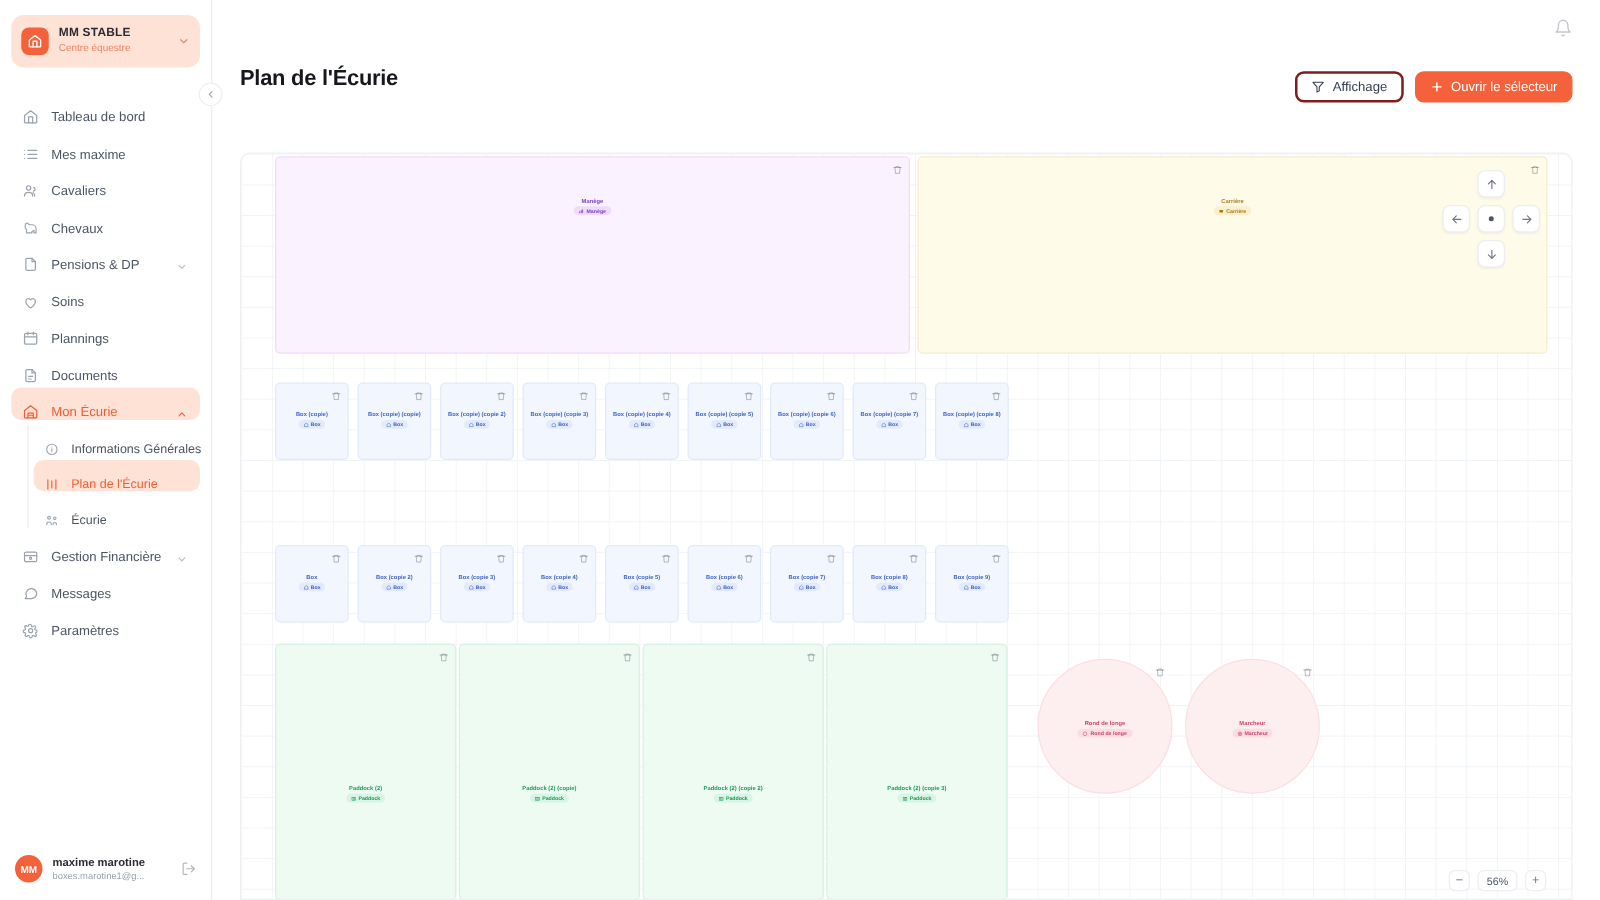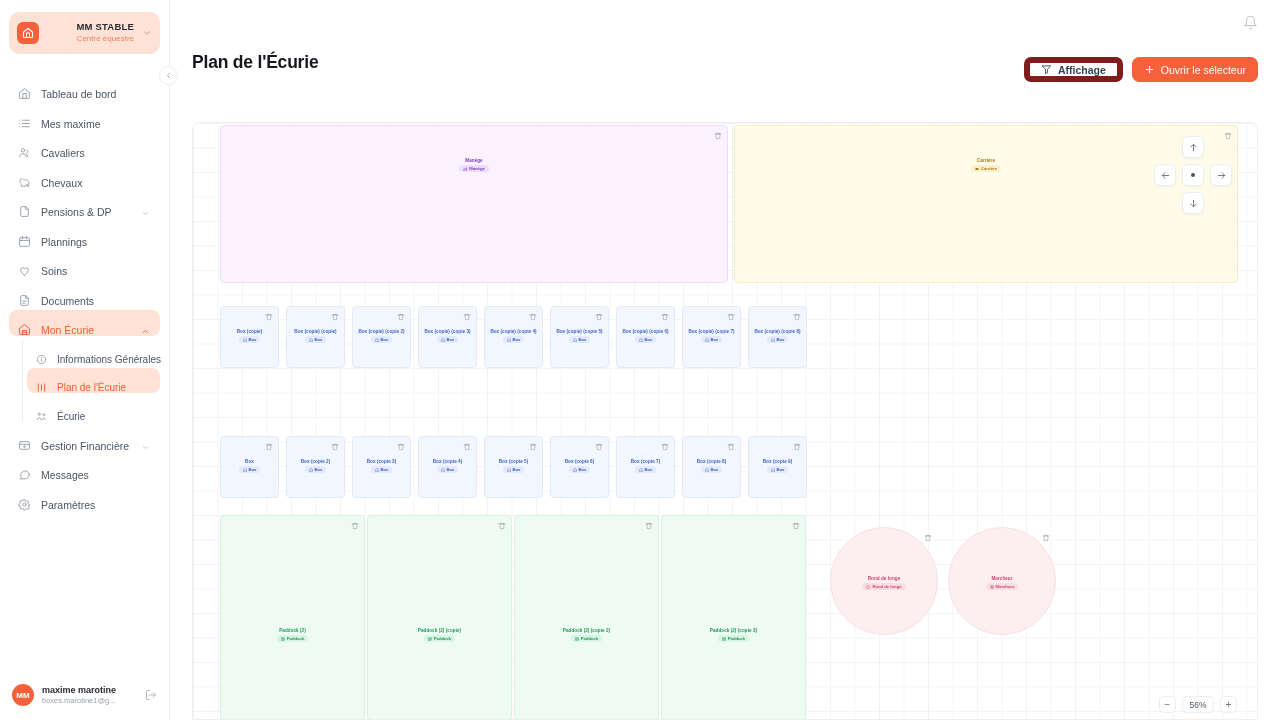--- a/index.html
+++ b/index.html
@@ -13,21 +13,21 @@
   .app { display: flex; width: 1280px; height: 720px; position: relative; }
 
   
   .sidebar {
     width: 170px; height: 720px; background: #ffffff;
     border-right: 1px solid #ececf1; position: relative;
     display: flex; flex-direction: column; flex: 0 0 170px;
   }
   .org-card {
     margin: 12px 9px 0 9px; background: #ffe2d6; border-radius: 10px;
-    display: flex; align-items: center; padding: 8px 8px; gap: 8px; height: 42px; text-align: right;
+    display: flex; align-items: center; padding: 8px 8px; gap: 8px; height: 42px;
   }
   .org-logo {
     width: 22px; height: 22px; border-radius: 6px; background: #f4613b;
     display: flex; align-items: center; justify-content: center; flex: 0 0 22px;
   }
   .org-text { flex: 1; min-width: 0; line-height: 1.15; }
   .org-name { font-size: 9.5px; font-weight: bold; color: #2b2b33; letter-spacing: .2px; }
   .org-sub { font-size: 8px; color: #e98465; margin-top: 1px; }
   .org-caret { color: #d99077; flex: 0 0 10px; }
 
@@ -74,21 +74,21 @@
 
   .page-head { padding: 8px 22px 0 22px; display: flex; align-items: flex-start; }
   .head-left { flex: 1; }
   .page-title { font-size: 17.5px; font-weight: bold; color: #16181d; letter-spacing: -.2px; }
   .page-sub { font-size: 10.5px; color: #6b7280; margin-top: 7px; }
   .head-actions { display: flex; gap: 9px; align-items: center; padding-top: 5px; }
   .btn {
     height: 25px; border-radius: 7px; display: inline-flex; align-items: center;
     gap: 6px; padding: 0 11px; font-size: 10.5px; cursor: pointer; white-space: nowrap;
   }
-  .btn-ghost { background: #fff; border: 6px solid #7f1d1d; color: #374151; font-weight: bold; }
+  .btn-ghost { background: #fff; border: 2px solid #7f1d1d; color: #374151; }
   .btn-primary { background: #f4613b; border: 1px solid #f4613b; color: #fff; }
 
   
   .canvas-wrap {
     position: absolute; left: 22px; right: 22px; top: 122px; bottom: 0;
     border: 1px solid #edeff2; border-top-left-radius: 8px; border-top-right-radius: 8px;
     background: #ffffff; overflow: hidden;
   }
   .grid {
     position: absolute; inset: 0;
@@ -242,34 +242,34 @@
         <span class="caret">
             <svg width="9" height="9" viewBox="0 0 24 24" fill="none" stroke="currentColor" stroke-width="2.4" stroke-linecap="round" stroke-linejoin="round">
               <path d="M6 9l6 6 6-6"></path>
             </svg>
           </span>
       </div>
 
       <div class="nav-item">
         <span class="ic">
             <svg width="13" height="13" viewBox="0 0 24 24" fill="none" stroke="currentColor" stroke-width="1.8" stroke-linecap="round" stroke-linejoin="round">
+              <path d="M12 21s-7-4.5-7-9.5A3.8 3.8 0 0 1 12 9a3.8 3.8 0 0 1 7 2.5C19 16.5 12 21 12 21z"></path>
+            </svg>
+          </span>
+        <span class="lbl">Soins</span>
+      </div>
+
+      <div class="nav-item">
+        <span class="ic">
+            <svg width="13" height="13" viewBox="0 0 24 24" fill="none" stroke="currentColor" stroke-width="1.8" stroke-linecap="round" stroke-linejoin="round">
               <rect x="3" y="5" width="18" height="16" rx="2"></rect>
               <path d="M3 10h18M8 3v4M16 3v4"></path>
             </svg>
           </span>
         <span class="lbl">Plannings</span>
-      </div>
-
-      <div class="nav-item">
-        <span class="ic">
-            <svg width="13" height="13" viewBox="0 0 24 24" fill="none" stroke="currentColor" stroke-width="1.8" stroke-linecap="round" stroke-linejoin="round">
-              <path d="M12 21s-7-4.5-7-9.5A3.8 3.8 0 0 1 12 9a3.8 3.8 0 0 1 7 2.5C19 16.5 12 21 12 21z"></path>
-            </svg>
-          </span>
-        <span class="lbl">Soins</span>
       </div>
 
       <div class="nav-item">
         <span class="ic">
             <svg width="13" height="13" viewBox="0 0 24 24" fill="none" stroke="currentColor" stroke-width="1.8" stroke-linecap="round" stroke-linejoin="round">
               <path d="M14 3H7a2 2 0 0 0-2 2v14a2 2 0 0 0 2 2h10a2 2 0 0 0 2-2V8z"></path>
               <path d="M14 3v5h5M9 13h6M9 17h4"></path>
             </svg>
           </span>
         <span class="lbl">Documents</span>

